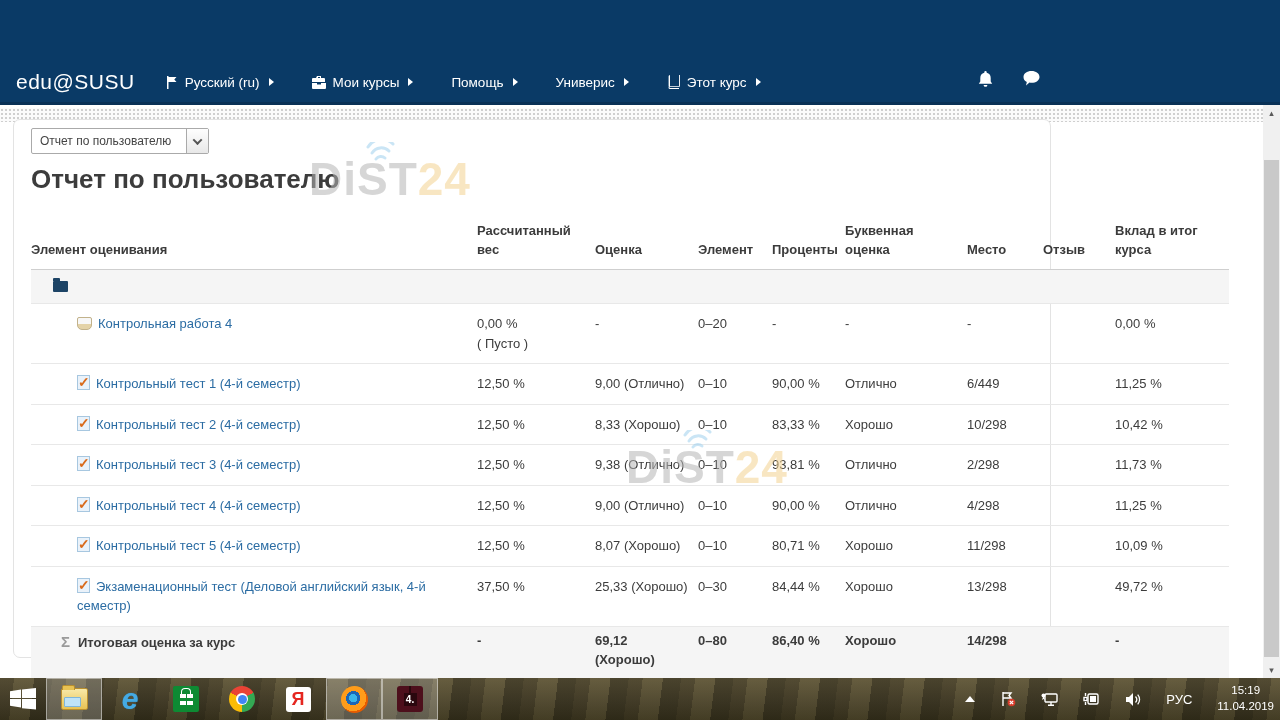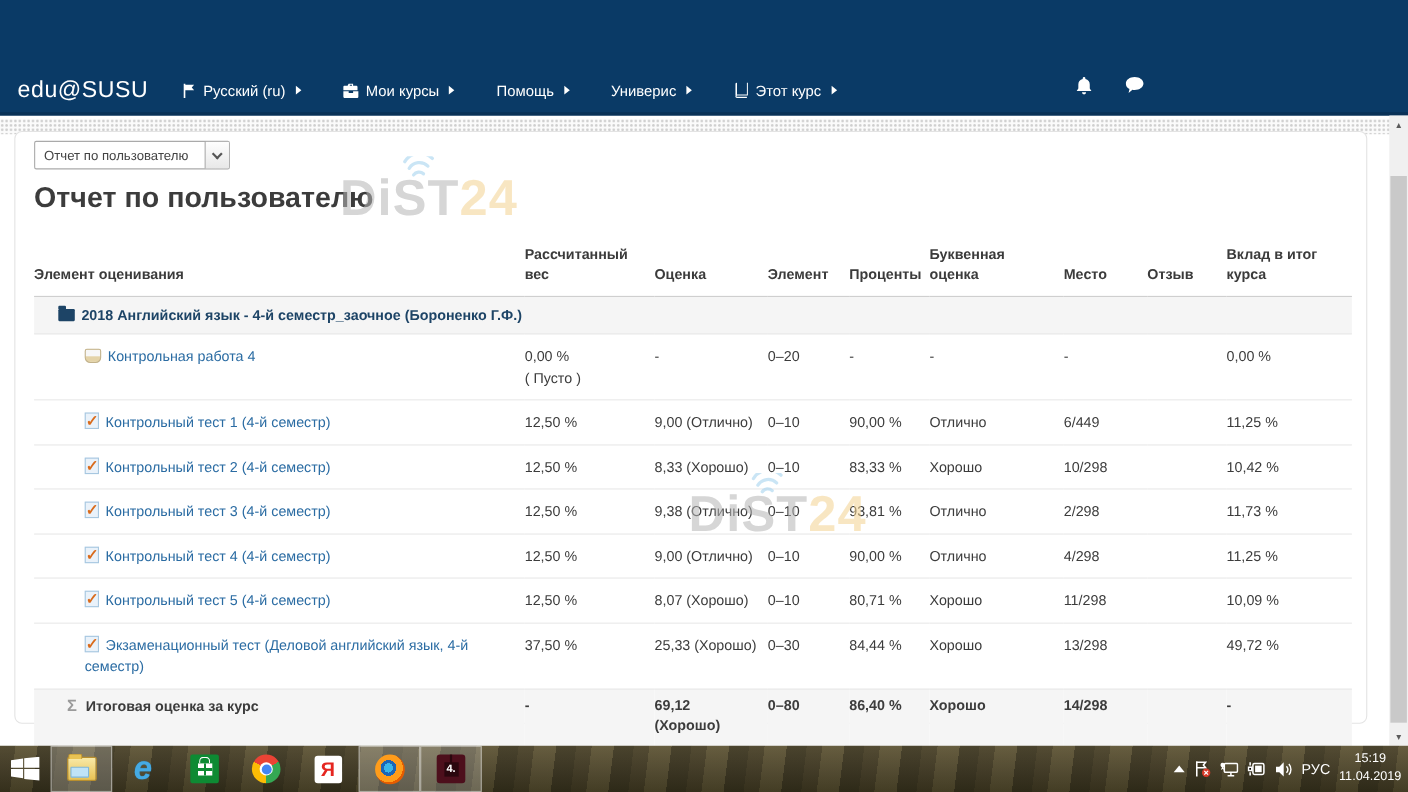--- a/index.html
+++ b/index.html
@@ -22,21 +22,21 @@
     background-image: radial-gradient(circle, #cfcfcf 1px, transparent 1.3px);
     background-size:4px 4px; }
 
   
   .scrollbar { position:absolute; right:0; top:105px; width:17px; height:573px; background:#f0f0f0; }
   .sb-arrow { position:absolute; left:0; width:17px; height:16px; color:#5a5a5a; font-size:9px; text-align:center; line-height:16px; cursor:pointer; }
   .sb-up { top:0; } .sb-down { bottom:0; }
   .sb-thumb { position:absolute; left:1px; top:55px; width:15px; height:497px; background:#c9c9c9; cursor:pointer; }
 
   
-  .card { position:absolute; left:13px; top:119px; width:1230px; height:539px; background:#fff; border:1px solid #e3e3e3; border-radius:7px; }
+  .card { position:absolute; left:13px; top:119px; width:1038px; height:539px; background:#fff; border:1px solid #e3e3e3; border-radius:7px; }
 
   
   .selectbox { position:absolute; left:17px; top:8px; width:178px; height:26px; border:1px solid #aaa; border-radius:2px; background:#fff; display:flex; cursor:pointer; }
   .selectbox .sel-text { flex:1; font-size:12px; color:#444; line-height:24px; padding-left:8px; white-space:nowrap; overflow:hidden; }
   .selectbox .sel-btn { width:22px; border-left:1px solid #aaa; background:linear-gradient(#fefefe,#e8e8e8); display:flex; align-items:center; justify-content:center; }
   .chev { width:7px; height:7px; border-right:2px solid #555; border-bottom:2px solid #555; transform:rotate(45deg) translate(-1px,-1px); }
 
   .page-title { position:absolute; left:17px; top:44px; font-size:26px; font-weight:bold; color:#3c3c3c; }
 
   
@@ -99,21 +99,21 @@
   .ico-chrome .c-core { width:9px; height:9px; border-radius:50%; background:#4285f4; }
 
   .ico-yandex { width:25px; height:25px; background:#fff; border-radius:3px; color:#e52620; font-size:18px; font-weight:bold; display:flex; align-items:center; justify-content:center; }
 
   .ico-firefox { width:27px; height:27px; border-radius:50%; background:radial-gradient(circle at 45% 45%, #3ab6e8 0 20%, #1c66b5 20% 34%, #ff9c1a 34% 62%, #e65c00 62% 90%, #c94a00 100%); }
 
   .ico-app4 { width:26px; height:26px; background:#4d0f1c; border-radius:3px; position:relative; display:flex; align-items:center; justify-content:center; }
   .ico-app4::before { content:""; position:absolute; top:0; width:2px; height:9px; background:#2a070e; }
   .app4-glyph { width:13px; height:13px; background:#2a070e; color:#fff; font-size:10px; font-weight:bold; display:flex; align-items:center; justify-content:center; }
 
-  .tray { position:absolute; right:6px; bottom:0; height:42px; display:flex; align-items:center; gap:8px; color:#fff; }
+  .tray { position:absolute; right:6px; bottom:0; height:42px; display:flex; align-items:center; gap:25px; color:#fff; }
   .tray .t-ico { display:flex; align-items:center; justify-content:center; cursor:pointer; }
   .tray-lang { font-size:13px; cursor:pointer; }
   .tray-clock { text-align:center; font-size:11.5px; line-height:1.35; cursor:pointer; }
   .t-up { width:0; height:0; border-bottom:6px solid #fff; border-left:5px solid transparent; border-right:5px solid transparent; }
 </style>
 </head>
 <body>
 
 <div class="page">
 
@@ -237,21 +237,21 @@
           <th>Элемент</th>
           <th>Проценты</th>
           <th>Буквенная оценка</th>
           <th>Место</th>
           <th>Отзыв</th>
           <th>Вклад в итог курса</th>
         </tr>
       </thead>
       <tbody id="grade-rows">
           <tr class="category">
-            <td colspan="9"><span class="icon folder-icon"></span><span class="cat-label">2018 Английский язык - 4-й семестр_заочное (Бороненко Г.Ф.)</span></td>
+            <td colspan="9"><span class="icon folder-icon"></span></td>
           </tr>
           <tr class="item">
             <td class="name"><span class="icon assignment-icon"></span><a href="#">Контрольная работа 4</a></td>
             <td><span>0,00 %</span><span class="sub">( Пусто )</span></td>
             <td><span>-</span></td>
             <td><span>0–20</span></td>
             <td><span>-</span></td>
             <td><span>-</span></td>
             <td><span>-</span></td>
             <td><span></span></td>

